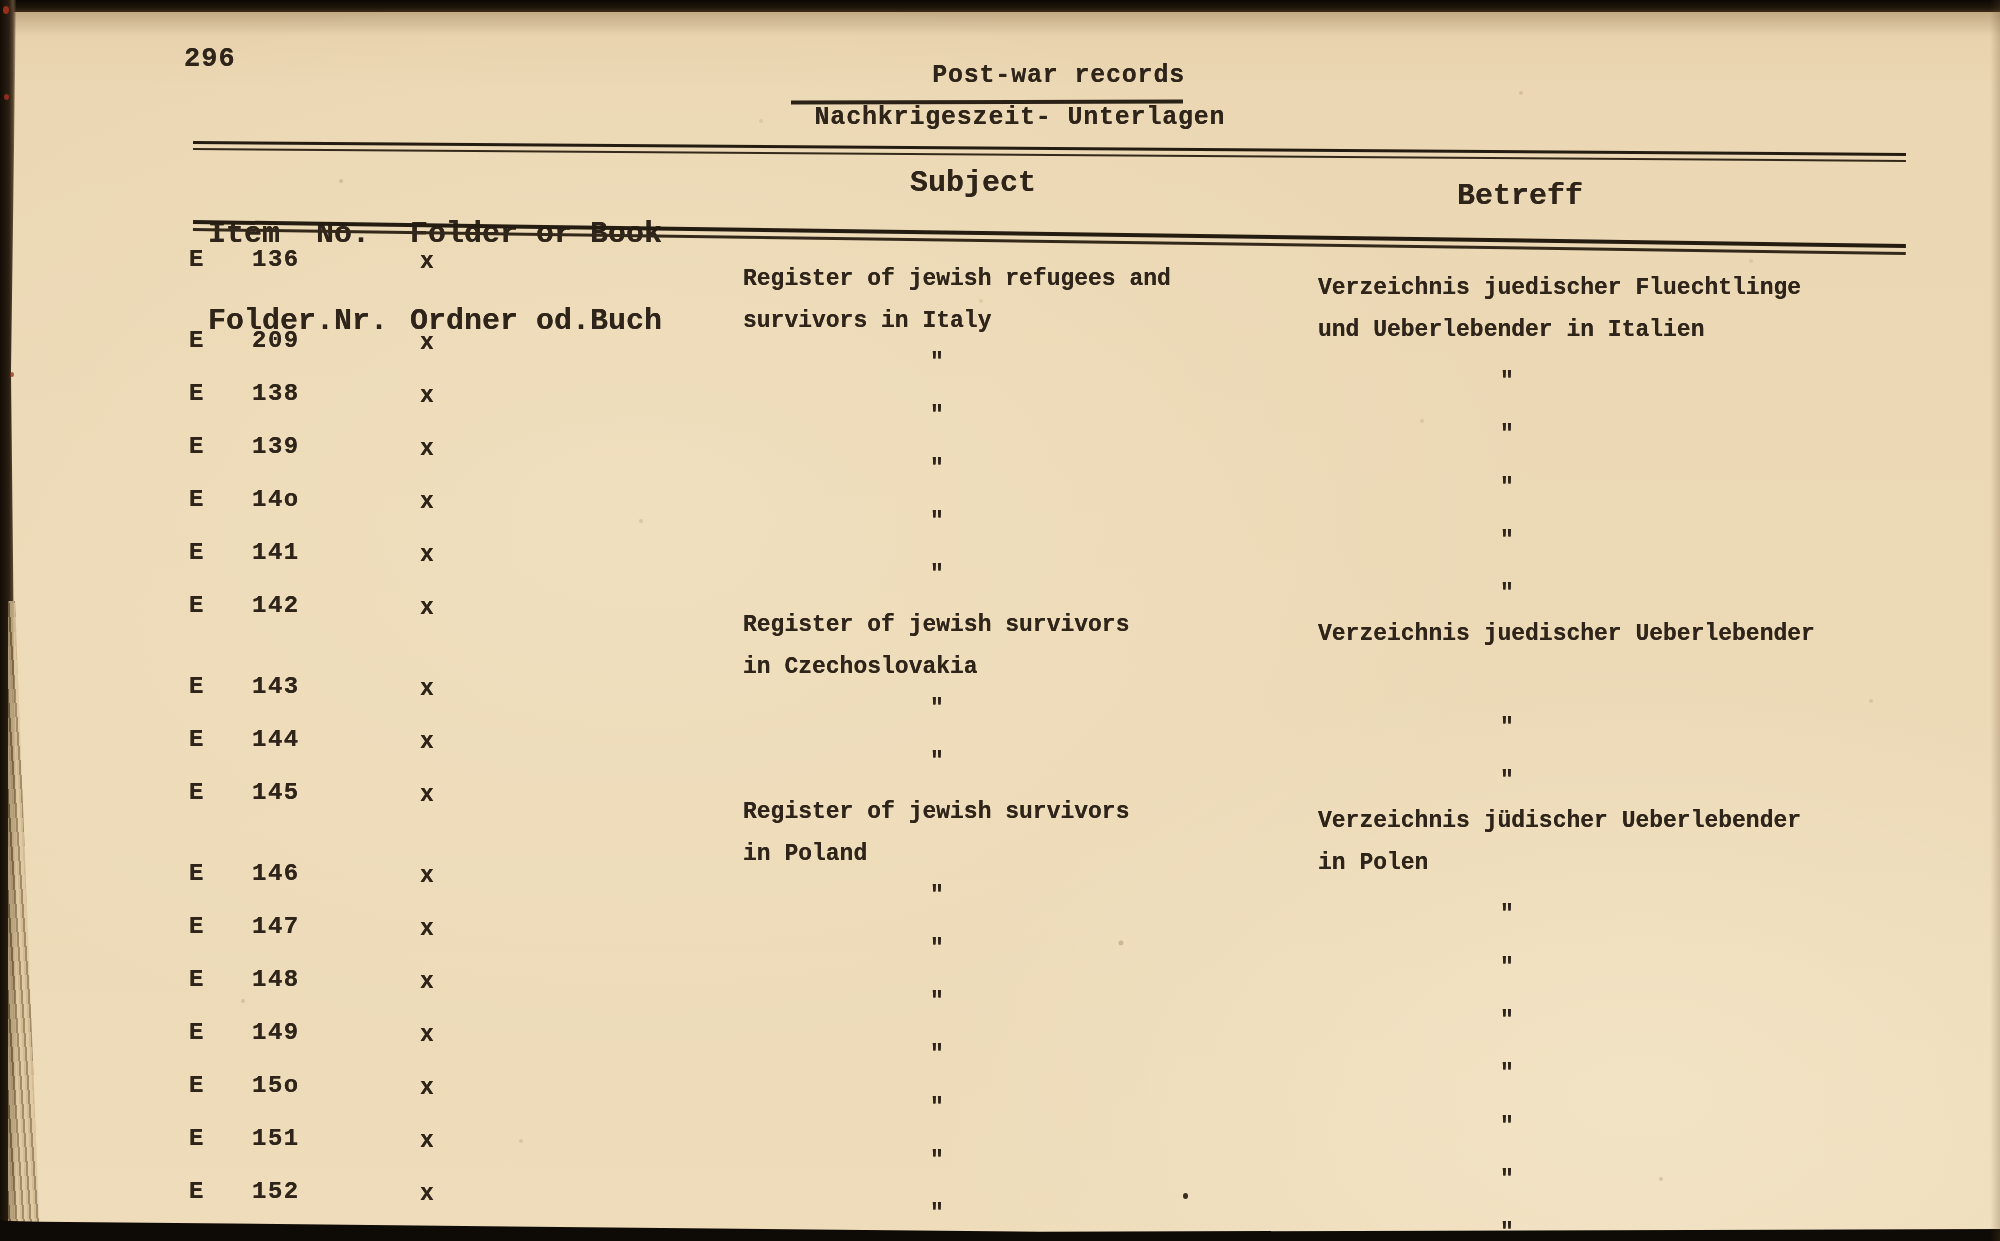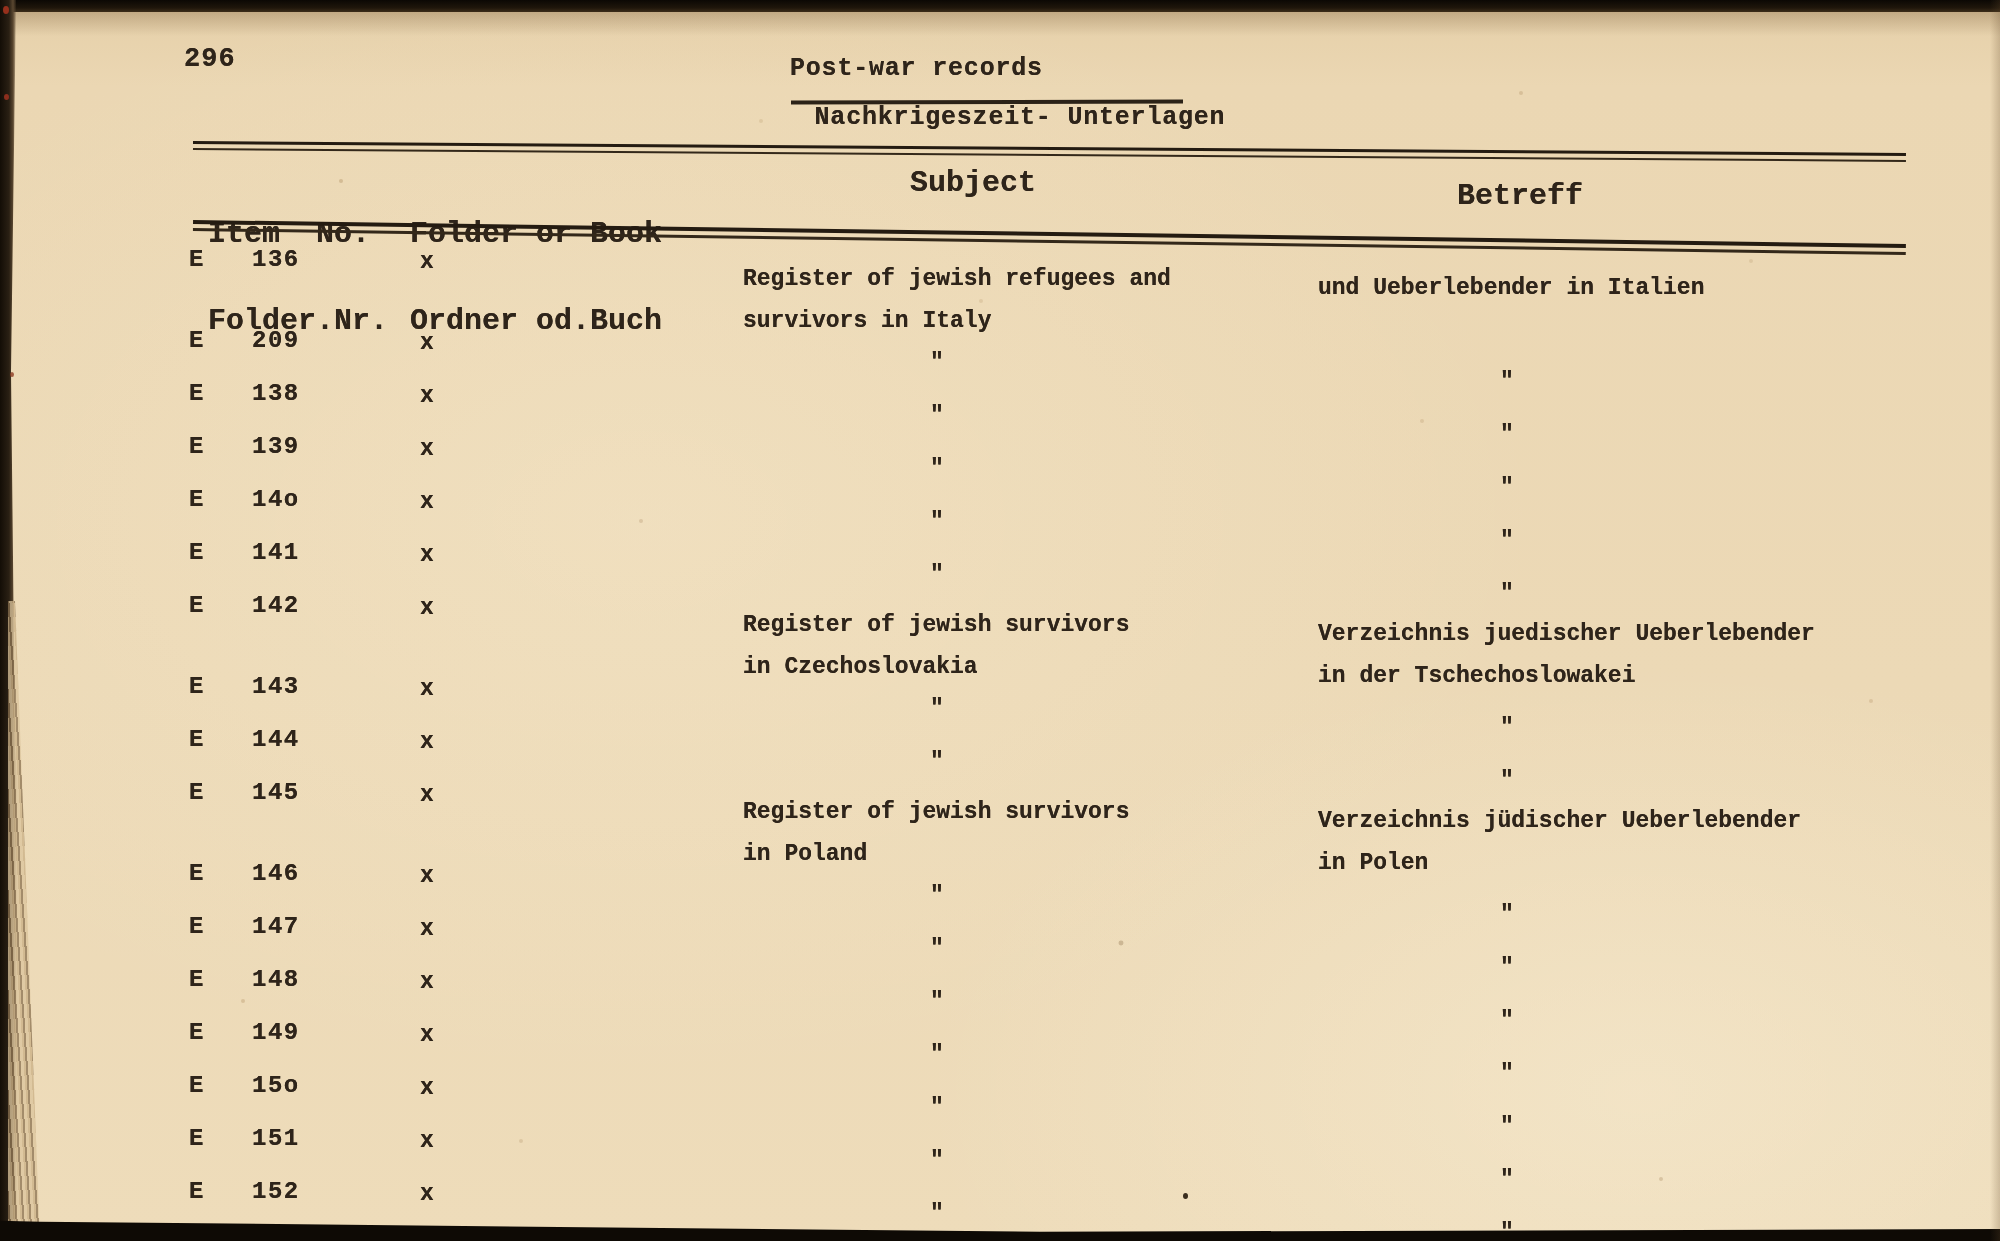--- a/index.html
+++ b/index.html
@@ -35,21 +35,21 @@
   .speckles{position:absolute;left:0;top:0;width:2px;height:2px;border-radius:50%;
     box-shadow:340px 180px 0 1px rgba(150,110,60,.28),1520px 92px 0 1px rgba(150,110,60,.22),
       640px 520px 0 1px rgba(140,100,55,.20),1120px 942px 0 1.5px rgba(120,85,45,.28),
       242px 1000px 0 1px rgba(150,110,60,.24),1870px 700px 0 1px rgba(150,110,60,.20),
       980px 300px 0 1px rgba(150,110,60,.16),1660px 1178px 0 1px rgba(140,100,55,.24),
       520px 1140px 0 1px rgba(140,100,55,.18),1421px 420px 0 1px rgba(150,110,60,.18),
       760px 120px 0 1px rgba(150,110,60,.16),1750px 260px 0 1px rgba(150,110,60,.16);}
   .ink-dot{position:absolute;left:1183px;top:1193px;width:5px;height:6px;border-radius:50%;background:#3a2d1e;}
   
   .page-number{position:absolute;left:184px;top:44px;font-size:27px;letter-spacing:1px;}
-  .title{position:absolute;left:790px;top:54px;width:395px;text-align:left;font-size:25px;letter-spacing:.8px;}
+  .title{position:absolute;left:790px;top:61px;width:395px;text-align:right;font-size:25px;letter-spacing:.8px;}
   .title-underline{position:absolute;left:791px;top:100px;width:392px;height:3.5px;background:#2b2217;transform:rotate(-0.15deg);}
   .subtitle{position:absolute;left:800px;top:103px;width:440px;text-align:center;font-size:25px;letter-spacing:.8px;}
   .rule{position:absolute;left:193px;width:1713px;transform-origin:left center;}
   .rule-top{top:141px;transform:rotate(0.40deg);}
   .rule-mid{top:220px;transform:rotate(0.80deg);}
   .rule .l1{height:3px;background:#241b11;}
   .rule-mid .l1{height:4px;}
   .rule .l2{height:2px;background:#33281a;margin-top:4px;}
   .rule-mid .l2{height:3px;}
   .hdr{position:absolute;font-size:30px;white-space:pre;line-height:29px;}
@@ -113,21 +113,21 @@
     <div class="l1"></div>
       <div class="l2"></div>
   </div>
 
   <div class="rows">
     <div class="row tall">
       <span class="cell cell-item">E</span>
       <span class="cell cell-no">136</span>
       <span class="cell cell-folder">x</span>
       <span class="cell cell-subject"><div>Register of jewish refugees and</div><div>survivors in Italy</div></span>
-      <span class="cell cell-betreff"><div>und Ueberlebender in Italien</div></span>
+      <span class="cell cell-betreff"><div>Verzeichnis juedischer Fluechtlinge</div><div>und Ueberlebender in Italien</div></span>
     </div>
 
     <div class="row">
       <span class="cell cell-item">E</span>
       <span class="cell cell-no">209</span>
       <span class="cell cell-folder">x</span>
       <span class="cell cell-subject ditto"><div>"</div></span>
       <span class="cell cell-betreff ditto"><div>"</div></span>
     </div>
 
@@ -161,21 +161,21 @@
       <span class="cell cell-folder">x</span>
       <span class="cell cell-subject ditto"><div>"</div></span>
       <span class="cell cell-betreff ditto"><div>"</div></span>
     </div>
 
     <div class="row tall">
       <span class="cell cell-item">E</span>
       <span class="cell cell-no">142</span>
       <span class="cell cell-folder">x</span>
       <span class="cell cell-subject"><div>Register of jewish survivors</div><div>in Czechoslovakia</div></span>
-      <span class="cell cell-betreff"><div>Verzeichnis juedischer Ueberlebender</div><div>in der Tschechoslowakei</div></span>
+      <span class="cell cell-betreff"><div>Verzeichnis juedischer Ueberlebender</div></span>
     </div>
 
     <div class="row">
       <span class="cell cell-item">E</span>
       <span class="cell cell-no">143</span>
       <span class="cell cell-folder">x</span>
       <span class="cell cell-subject ditto"><div>"</div></span>
       <span class="cell cell-betreff ditto"><div>"</div></span>
     </div>
 

